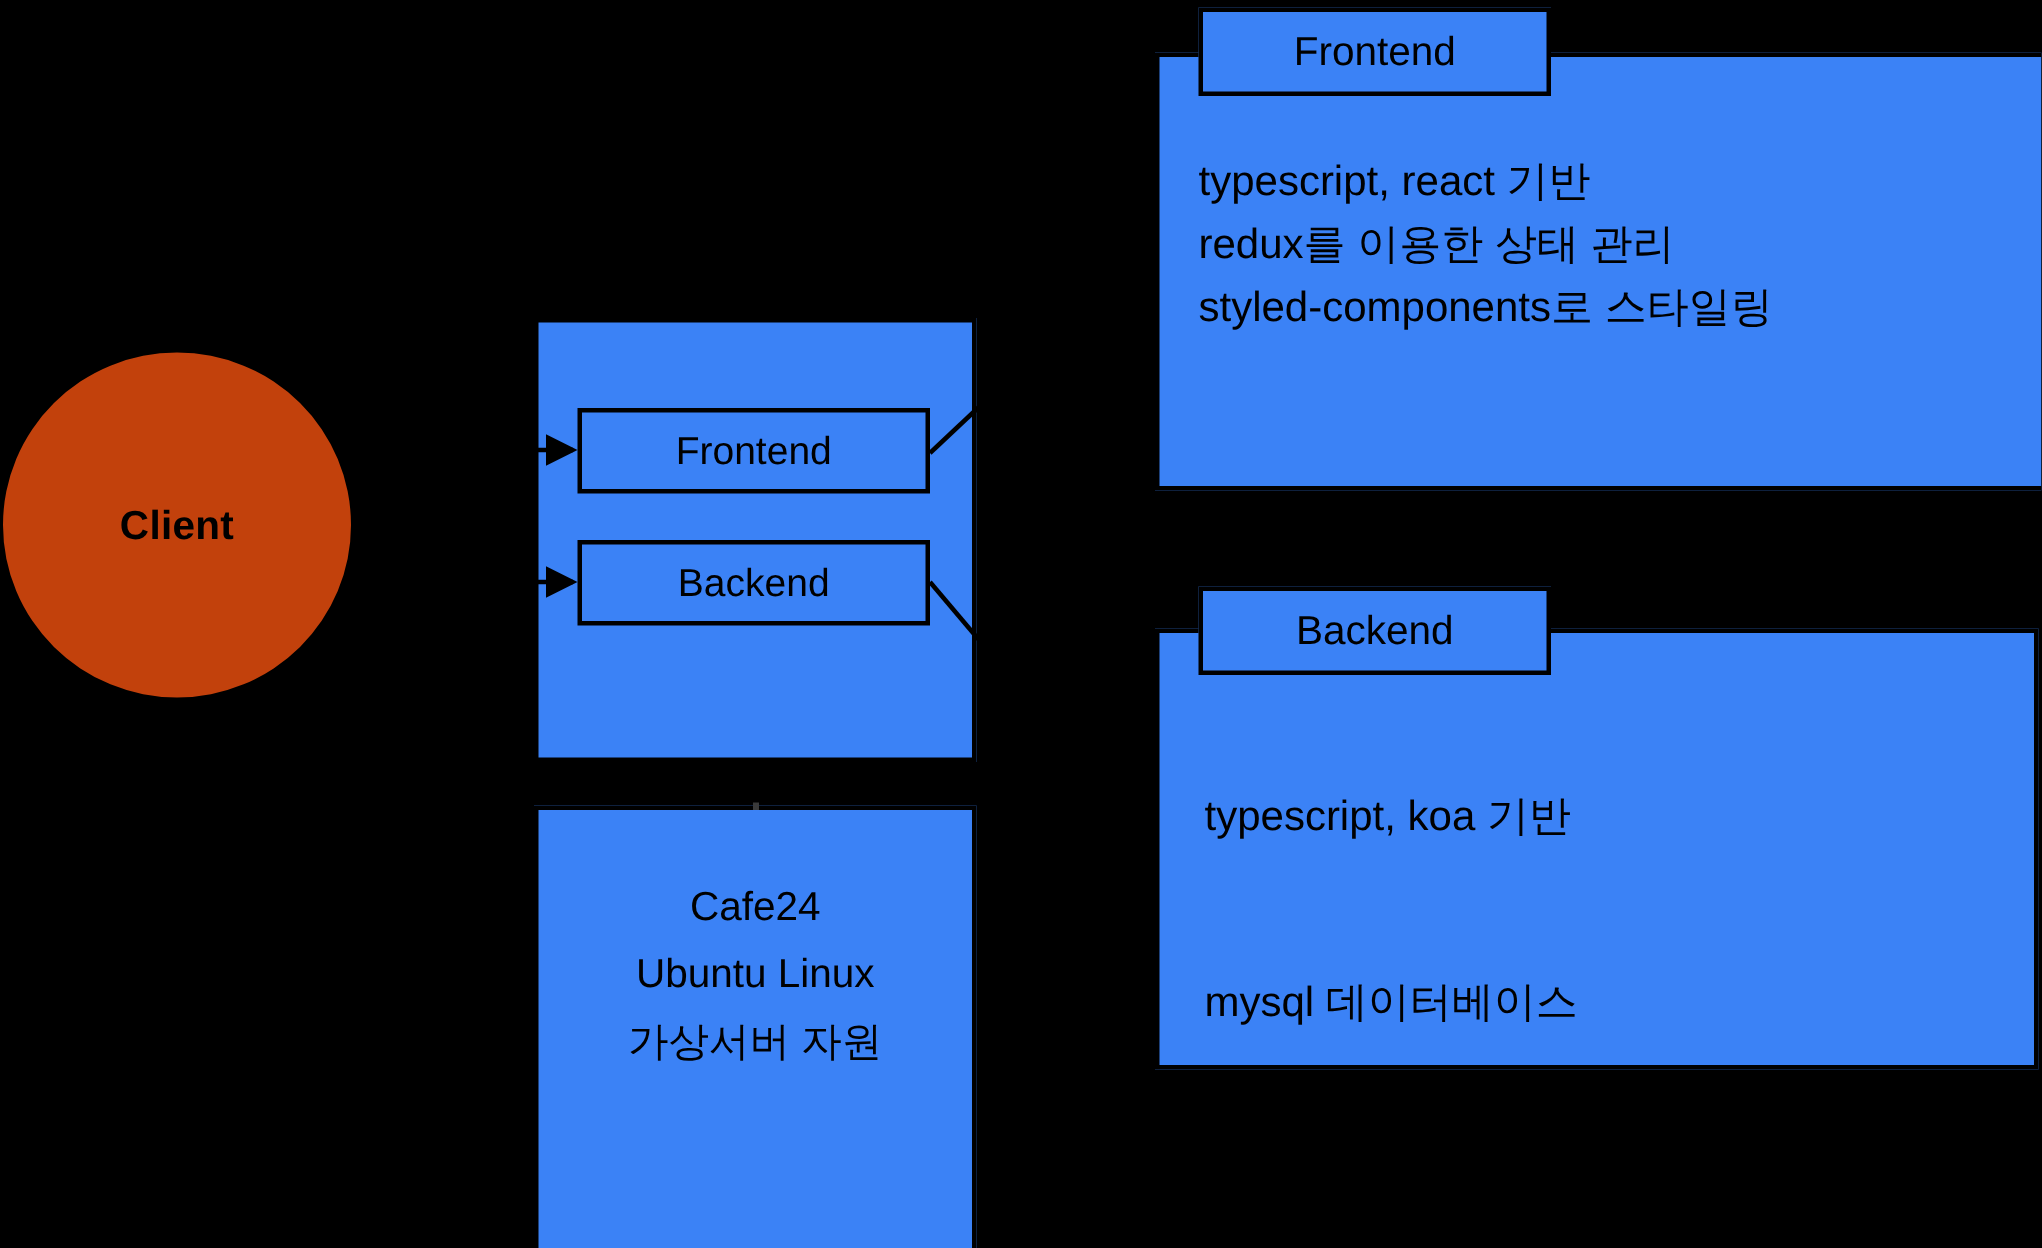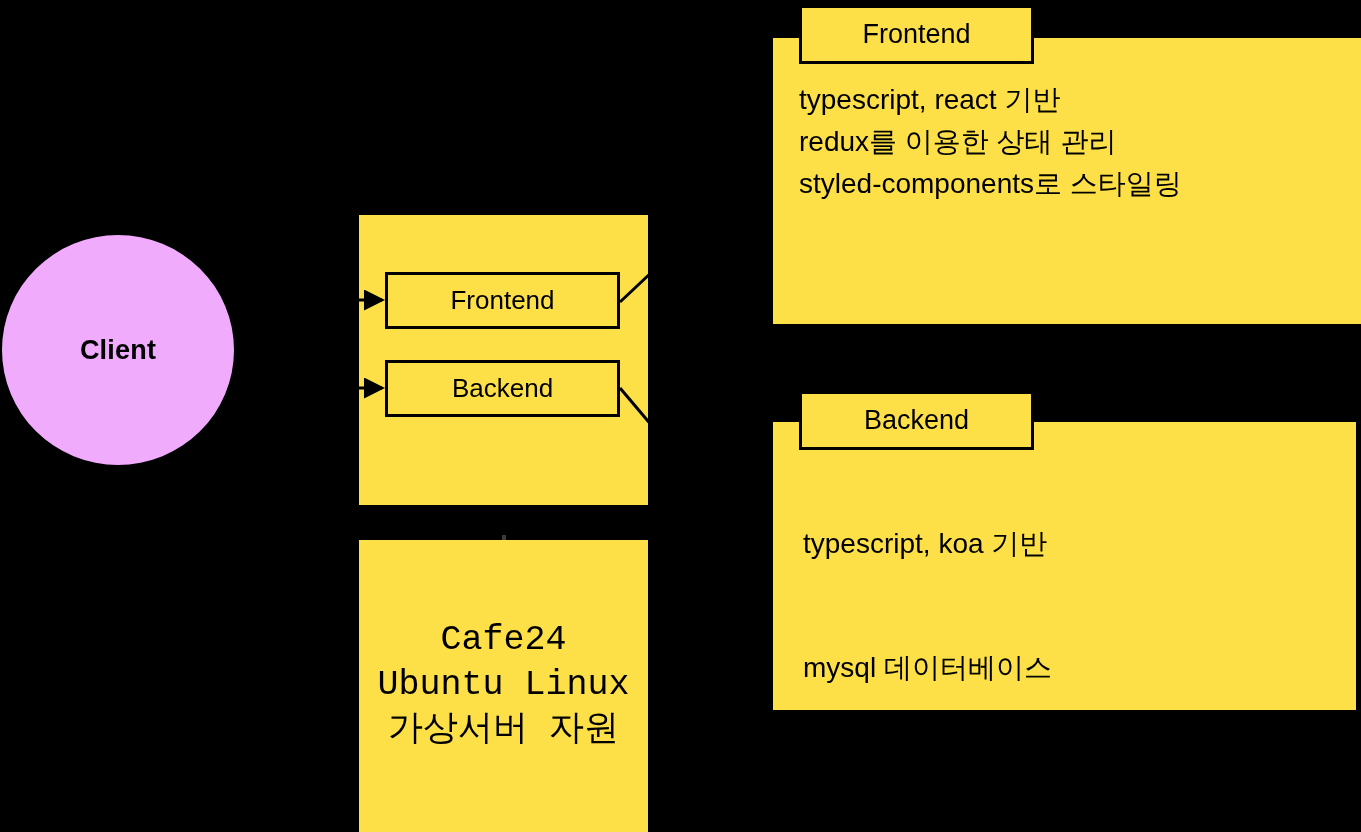--- a/index.html
+++ b/index.html
@@ -16,41 +16,41 @@
     width: 1361px;
     height: 832px;
     background: #000000;
     overflow: hidden;
   }
 
   
   .shape {
     position: absolute;
     box-sizing: border-box;
-    background: #fde047;
+    background: #3b82f6;
     color: #000000;
   }
   .bordered {
     border: 3px solid #000000;
   }
   .centered {
     display: flex;
     align-items: center;
     justify-content: center;
     text-align: center;
   }
 
   
   #client-node {
     left: -1px;
     top: 232px;
     width: 238px;
     height: 236px;
     border-radius: 50%;
-    background: #f0abfc;
+    background: #c2410c;
   }
   #client-node .node-label {
     font-size: 27px;
     font-weight: bold;
     letter-spacing: 0.2px;
   }
 
   
   #server-container {
     left: 356px;
@@ -87,26 +87,25 @@
   #cafe24-box {
     left: 356px;
     top: 537px;
     width: 295px;
     height: 300px;
     display: flex;
     align-items: flex-start;
     justify-content: center;
   }
   #cafe24-box .multiline {
-    margin-top: 78px;
-    font-size: 35px;
+    margin-top: 42px;
+    font-size: 27px;
     line-height: 45px;
     text-align: center;
     white-space: pre-line;
-    font-family: Liberation Mono, monospace;
   }
 
   
   .detail-panel {
     left: 770px;
   }
   #panel-frontend {
     top: 35px;
     width: 600px;
     height: 292px;
@@ -129,21 +128,21 @@
     font-weight: normal;
   }
   .panel-body {
     position: absolute;
     z-index: 7;
     color: #000000;
     white-space: pre-line;
   }
   #panel-frontend-body {
     left: 799px;
-    top: 79px;
+    top: 100px;
     font-size: 28px;
     line-height: 42px;
   }
   #panel-backend-body {
     left: 803px;
     top: 481px;
     font-size: 28px;
     line-height: 42px;
   }
   #panel-backend-body .spacer-line { display: block; height: 40px; }

